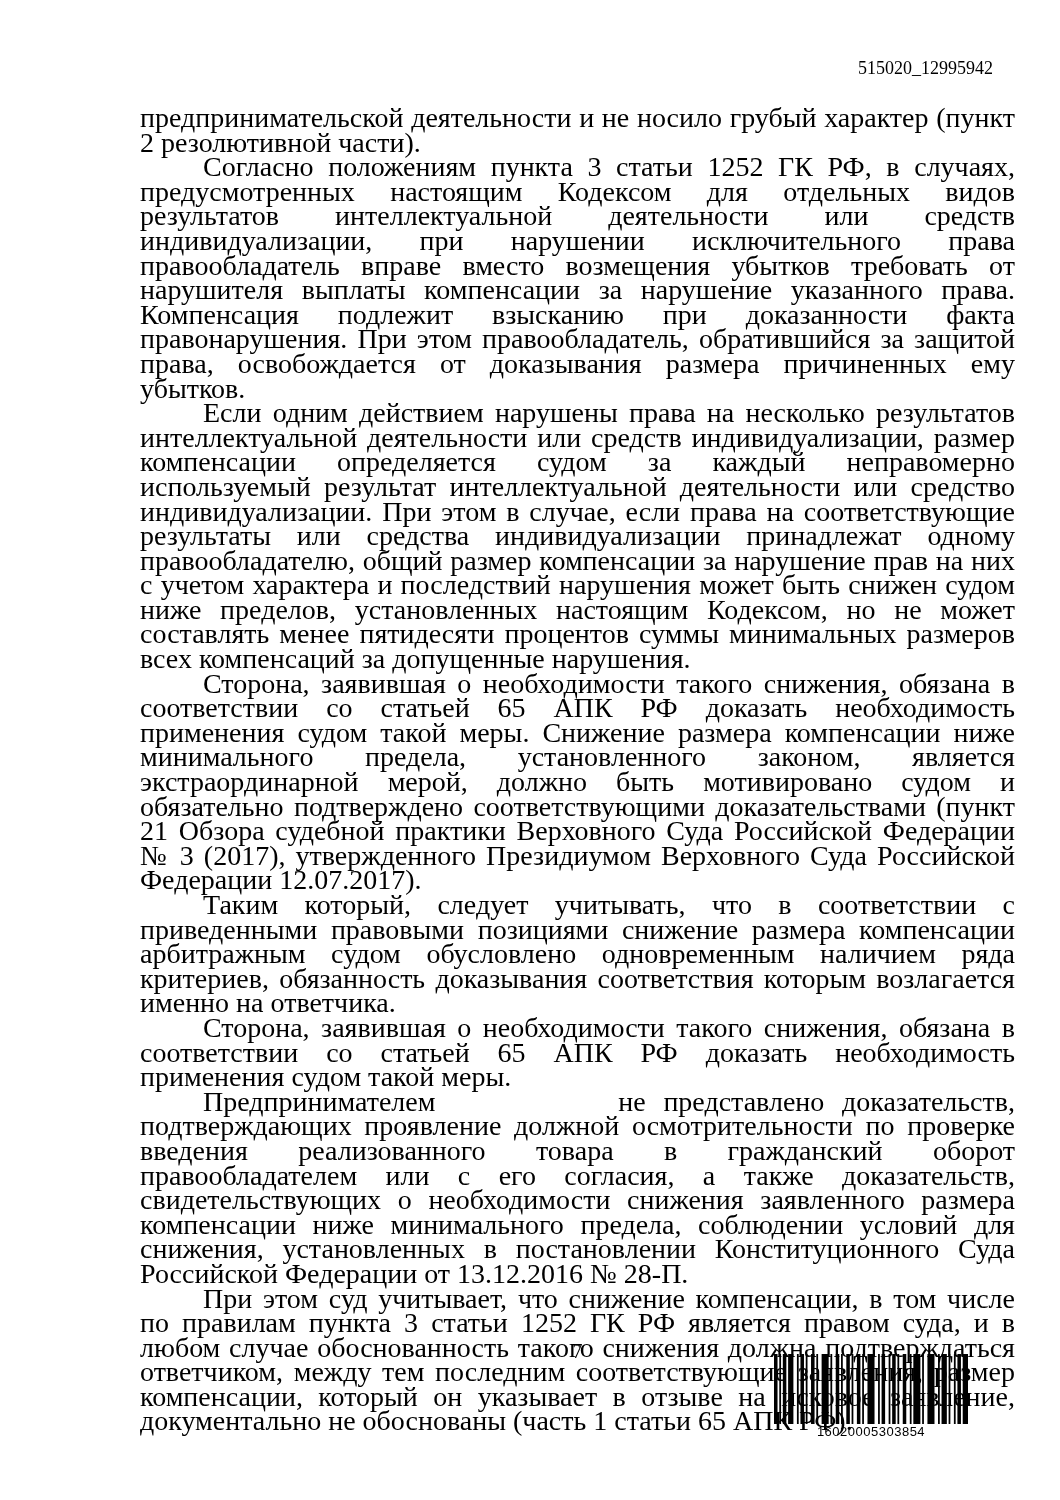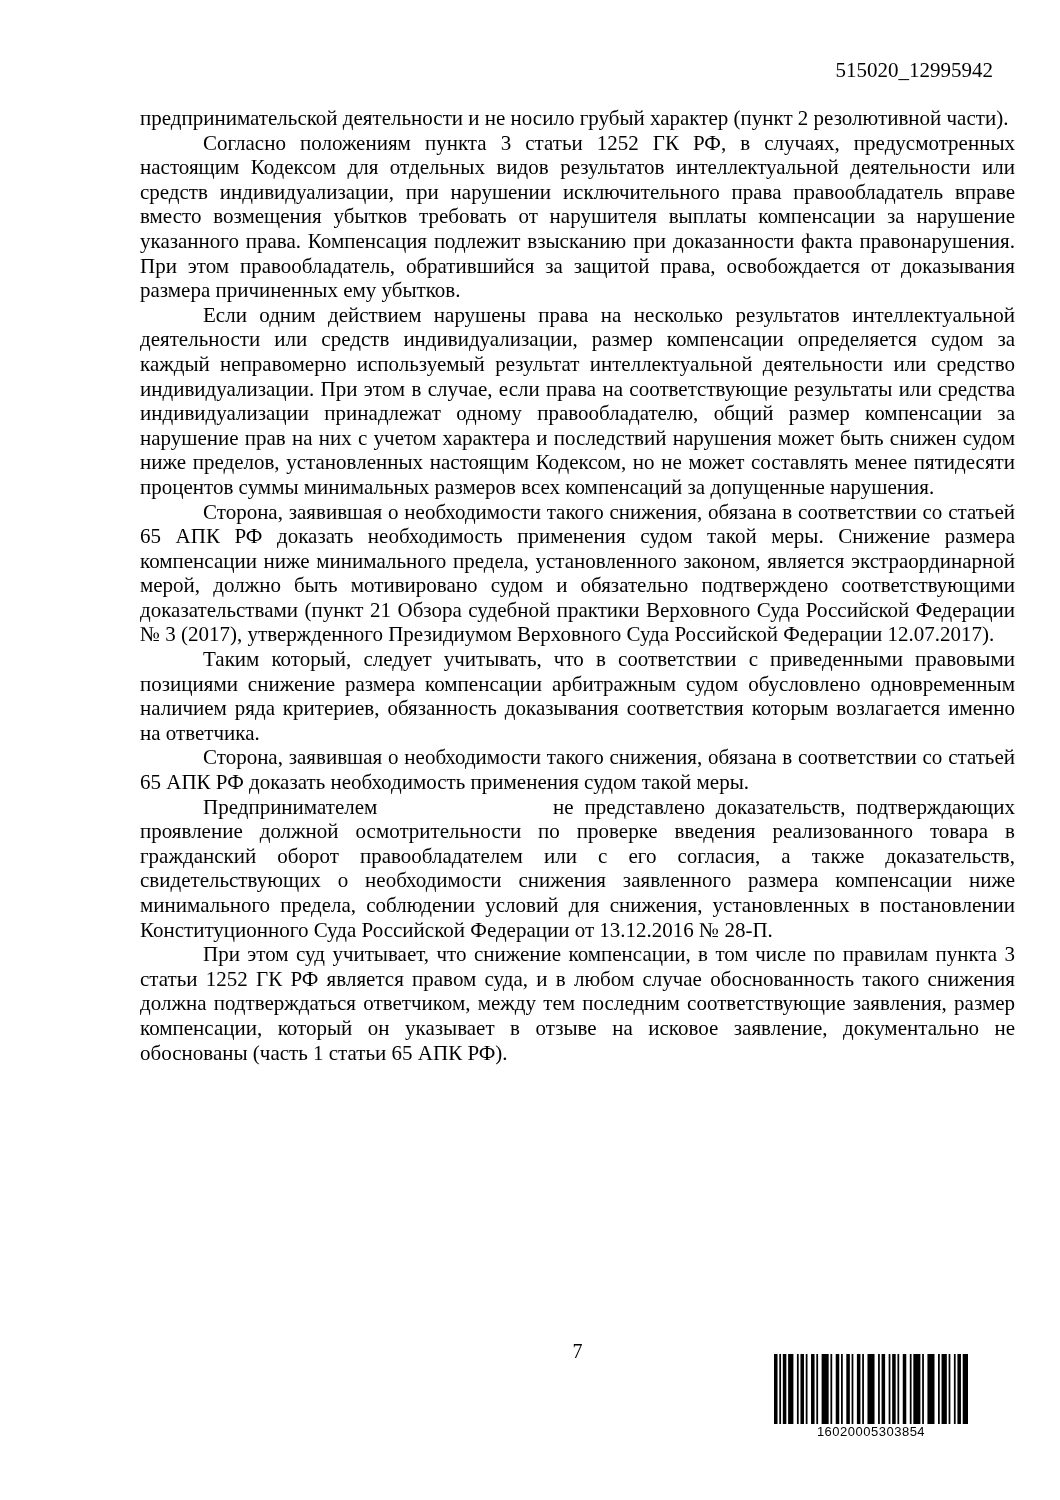--- a/index.html
+++ b/index.html
@@ -12,29 +12,29 @@
     background: #ffffff;
     position: relative;
     font-family: "Liberation Serif", serif;
     color: #000000;
     overflow: hidden;
   }
   .header-ref {
     position: absolute;
     top: 58px;
     right: 67px;
-    font-size: 21px;
+    font-size: 18px;
     white-space: nowrap;
   }
   .text-block {
     position: absolute;
     left: 140px;
     top: 106px;
     width: 875px;
-    font-size: 21px;
+    font-size: 28px;
     line-height: 24.6px;
     text-align: justify;
   }
   .para {
     margin: 0;
     padding: 0;
     text-indent: 63px;
   }
   .para.no-indent {
     text-indent: 0;

